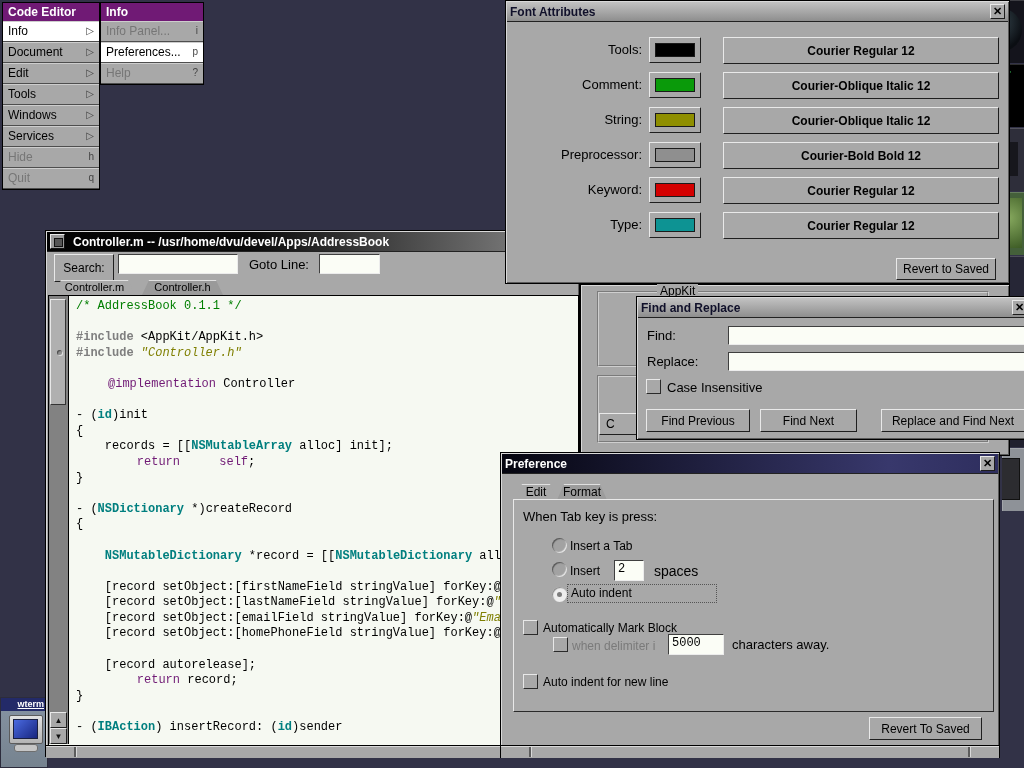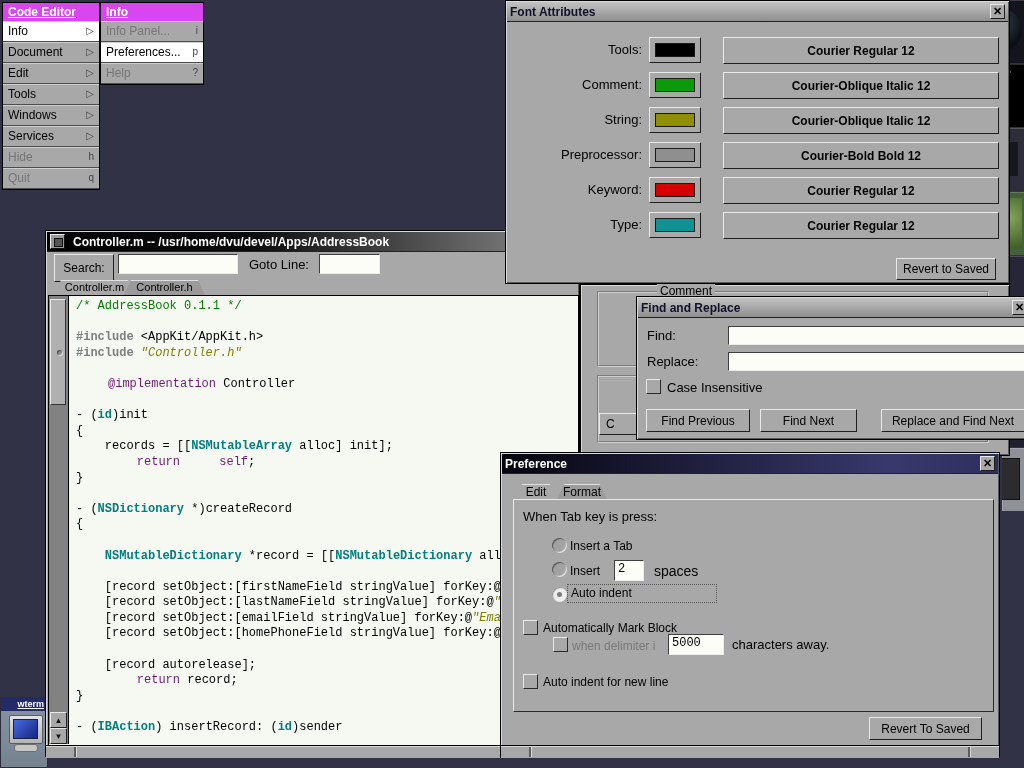--- a/index.html
+++ b/index.html
@@ -33,21 +33,21 @@
        border-right:1px solid #2a2a2a;border-bottom:1px solid #2a2a2a;}
   .radio{position:absolute;width:15px;height:15px;border-radius:50%;background:#a2a2a2;
        box-shadow:inset 1px 1px 1px #565656, inset -1px -1px 1px #e8e8e8;}
   .radio.sel{background:#eeeeee;box-shadow:inset 1px 1px 1px #8a8a8a;}
   .radio.sel::after{content:"";position:absolute;left:5px;top:5px;width:5px;height:5px;border-radius:50%;background:#7c7c7c;}
   .resizebar{position:absolute;left:0;right:0;height:12px;background:#a8a8a8;border-top:1px solid #000;
        box-shadow:inset 0 1px 0 #d9d9d9;}
   .notch{position:absolute;top:1px;bottom:1px;width:2px;background:#5c5c5c;border-right:1px solid #d9d9d9;}
   
   .menu{position:absolute;z-index:8;background:#a8a8a8;border:1px solid #000;width:96px;}
-  .menu-title{background:#d946ef;color:#fff;font-weight:bold;font-size:12px;height:18px;line-height:18px;padding:0 5px;text-decoration:underline;}
+  .menu-title{background:#701a75;color:#fff;font-weight:bold;font-size:12px;height:18px;line-height:18px;padding:0 5px;}
   .menu-item{height:19px;line-height:18px;font-size:12px;color:#000;padding:0 5px;display:flex;background:#a8a8a8;
        border-top:1px solid #cdcdcd;border-bottom:1px solid #4e4e4e;}
   .menu-item.hl{background:#fff;}
   .menu-item.dis{color:#767676;}
   .mi-right{margin-left:auto;font-size:10px;color:#444;}
   
   .etab{position:absolute;height:15px;font-size:11px;line-height:15px;text-align:center;color:#000;background:#a8a8a8;
        clip-path:polygon(7px 0,calc(100% - 7px) 0,100% 100%,0 100%);box-shadow:inset 0 1px 0 #e0e0e0;}
   .etab.off{background:#9a9a9a;}
   .frame{position:absolute;border:1px solid #000;background:#f6f9f2;overflow:hidden;}
@@ -128,37 +128,37 @@
   <div class="mini">
     <div class="mini-label">wterm</div>
     <div class="mon">
       <div class="mon-screen"></div>
     </div>
     <div class="mon-base"></div>
   </div>
 
   <div class="win" style="left:580px;top:284px;width:430px;height:172px;z-index:3;overflow:visible;">
     <div class="gbox" style="left:16px;top:6px;width:388px;height:72px;">
-      <div class="gbox-label" style="left:58px;top:-9px;">Comment</div>
+      <div class="gbox-label" style="left:58px;top:-9px;">AppKit</div>
     </div>
     <div class="gbox" style="left:16px;top:90px;width:388px;height:64px;"></div>
     <div class="btn" style="left:18px;top:128px;width:92px;height:22px;justify-content:flex-start;padding-left:6px;">C</div>
   </div>
 
   <div class="win" style="left:45px;top:230px;width:535px;height:527px;z-index:4;">
     <div class="tb tb-ed">
       <div class="minibtn"></div>
       <span style="margin-left:8px;">Controller.m -- /usr/home/dvu/devel/Apps/AddressBook</span>
     </div>
     <div class="btn" style="left:8px;top:23px;width:60px;height:28px;">Search:</div>
     <div class="field" style="left:72px;top:23px;width:120px;height:20px;"></div>
     <div class="lbl" style="left:203px;top:26px;">Goto Line:</div>
     <div class="field" style="left:273px;top:23px;width:61px;height:20px;"></div>
     <div class="etab" style="left:8px;top:49px;width:81px;">Controller.m</div>
-    <div class="etab off" style="left:78px;top:49px;width:81px;">Controller.h</div>
+    <div class="etab off" style="left:96px;top:49px;width:81px;">Controller.h</div>
     <div class="frame" style="left:2px;top:64px;width:529px;height:450px;">
       <div class="scroller" style="height:448px;">
         <div class="knob" style="top:3px;height:106px;">
           <div class="dimple" style="top:50px;"></div>
         </div>
         <div class="sarrow btn" style="bottom:16px;">▲</div>
         <div class="sarrow btn" style="bottom:0;">▼</div>
       </div>
       <div class="code" id="code-area">
           <div class="code-line"><span class="ccm">/* AddressBook 0.1.1 */</span></div>

